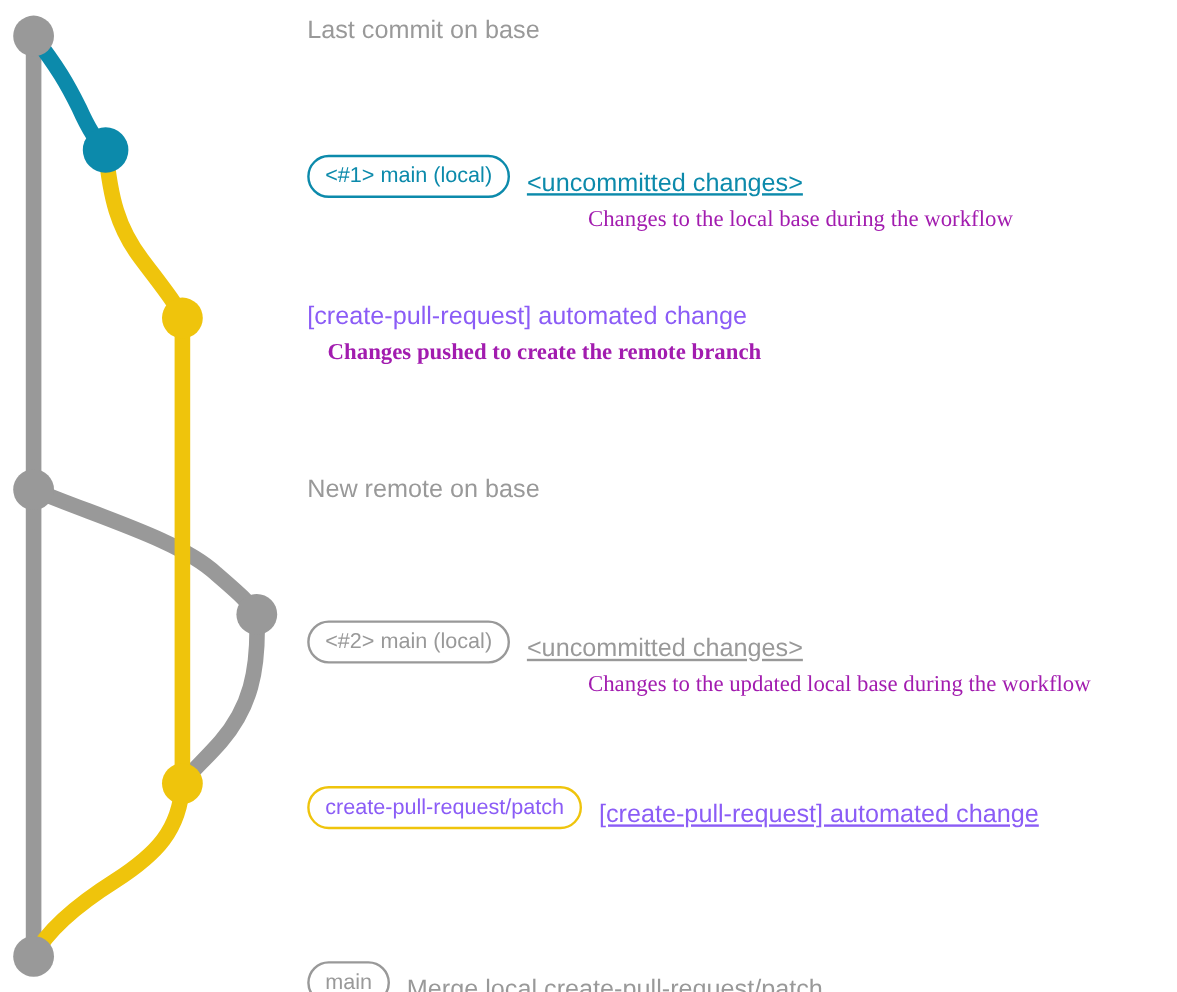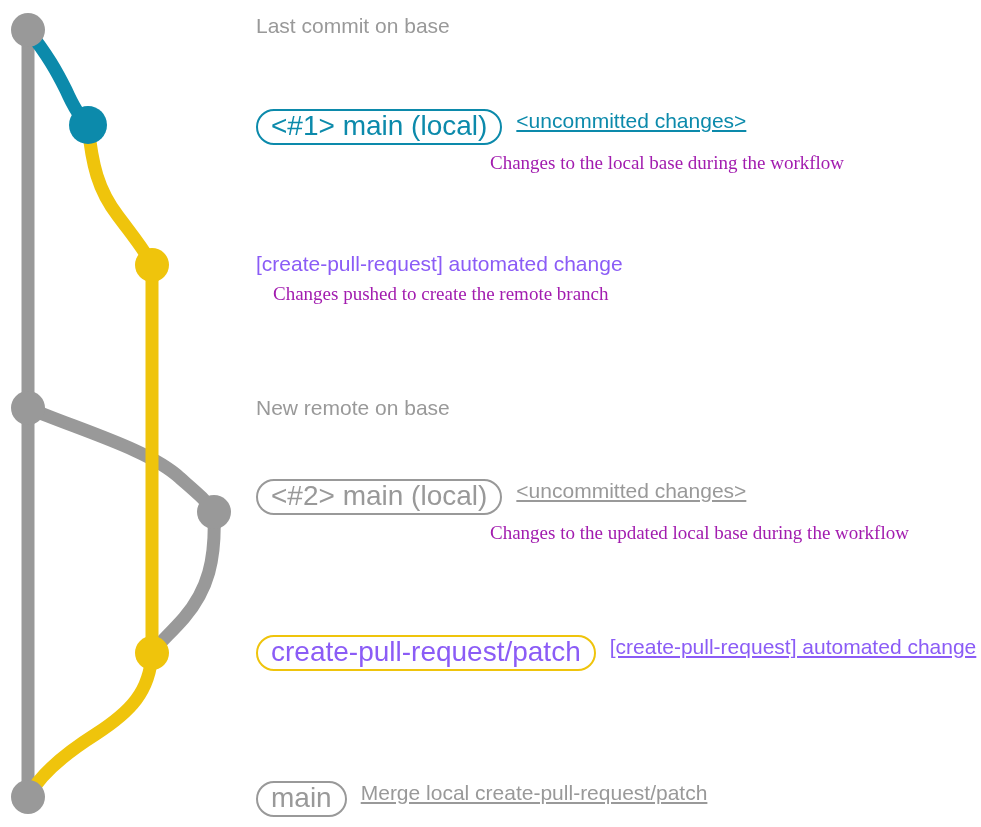--- a/index.html
+++ b/index.html
@@ -19,32 +19,33 @@
     left: 0;
     top: 0;
     width: 981px;
     height: 827px;
   }
   .row-stack {
     position: absolute;
   }
   .title-line {
     display: flex;
-    align-items: flex-start;
+    align-items: flex-end;
     white-space: nowrap;
   }
   .badge {
     display: inline-block;
     border: 2px solid;
     border-radius: 18px;
     padding: 4px 13px 6px 13px;
-    font-size: 28px;
+    font-size: 18px;
     line-height: 22px;
     white-space: nowrap;
     background: #ffffff;
+    margin-top: 20px;
   }
   .headline {
     font-size: 21px;
     line-height: 24px;
     white-space: nowrap;
     text-decoration: underline;
   }
   .plain-headline {
     font-size: 21px;
     line-height: 24px;
@@ -109,30 +110,30 @@
     <span class="badge blue b-blue">&lt;#1&gt; main (local)</span>
     <span class="headline blue gap-after-badge">&lt;uncommitted changes&gt;</span>
   </div>
   <div class="desc" style="margin-left:234px;">Changes to the local base during the workflow</div>
 </div>
 
 <div class="row-stack" style="left:256px; top:252px;">
   <div class="title-line">
     <span class="plain-headline yellow">[create-pull-request] automated change</span>
   </div>
-  <div class="desc" style="margin-left:17px;">Changes pushed to create the remote branch</div>
+  <div class="desc" style="margin-left:17px;font-weight:bold;">Changes pushed to create the remote branch</div>
 </div>
 
 <div class="row-stack" style="left:256px; top:396px;">
   <div class="title-line">
     <span class="plain-headline gray">New remote on base</span>
   </div>
 </div>
 
-<div class="row-stack" style="left:256px; top:479px;">
+<div class="row-stack" style="left:256px; top:497px;">
   <div class="title-line">
     <span class="badge gray b-gray">&lt;#2&gt; main (local)</span>
     <span class="headline gray gap-after-badge">&lt;uncommitted changes&gt;</span>
   </div>
   <div class="desc" style="margin-left:234px;">Changes to the updated local base during the workflow</div>
 </div>
 
 <div class="row-stack" style="left:256px; top:635px;">
   <div class="title-line">
     <span class="badge yellow b-yellow">create-pull-request/patch</span>

